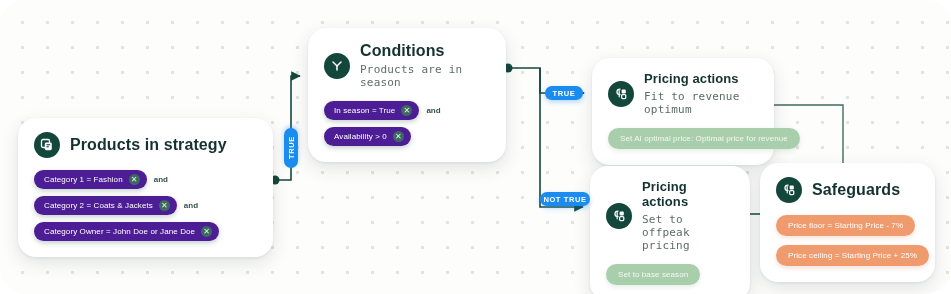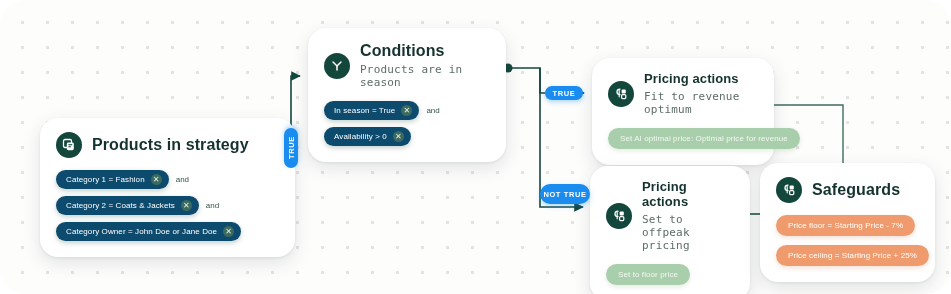--- a/index.html
+++ b/index.html
@@ -58,53 +58,53 @@
   }
 
   .chips { margin-top: 12px; display: flex; flex-wrap: wrap; align-items: center; gap: 7px 6px; }
   .chip {
     display: inline-flex; align-items: center; gap: 6px;
     border-radius: 999px;
     padding: 4px 7px 4px 10px;
     font-size: 8px; color: #ffffff; letter-spacing: .1px;
     white-space: nowrap;
   }
-  .chip.dark { background: #0c4a6e; box-shadow: 0 2px 5px rgba(20,71,61,.25); }
+  .chip.dark { background: #4c1d95; box-shadow: 0 2px 5px rgba(20,71,61,.25); }
   .chip.green { background: #a9ceab; color: #f3f8f2; padding: 6px 12px; box-shadow: 0 2px 5px rgba(120,160,120,.2); }
   .chip.orange { background: #f09b6e; color: #ffffff; padding: 6px 12px; box-shadow: 0 2px 5px rgba(220,140,95,.25); }
   .chip-x {
     width: 11px; height: 11px; border-radius: 50%;
     background: #3c6a5e; display: inline-flex; align-items: center; justify-content: center;
     font-size: 8px; line-height: 1; color: #e7efec;
   }
-  .conj { font-size: 8px; color: #35544c; font-weight: normal; padding: 0 1px; }
+  .conj { font-size: 8px; color: #35544c; font-weight: bold; padding: 0 1px; }
 
   
-  #card-products { left: 18px; top: 118px; width: 255px; margin-left: 22px; }
+  #card-products { left: 18px; top: 118px; width: 255px; }
   #card-conditions { left: 308px; top: 28px; width: 198px; }
   #card-pricing-top { left: 592px; top: 58px; width: 182px; }
   #card-pricing-bottom { left: 590px; top: 166px; width: 160px; }
   #card-safeguards { left: 760px; top: 163px; width: 175px; }
 
   #card-safeguards .chips { flex-direction: column; align-items: flex-start; gap: 9px; }
 
   .flag {
     position: absolute;
     background: #1a8cf0;
     color: #ffffff;
     font-size: 7.5px; font-weight: bold; letter-spacing: .6px;
     border-radius: 999px;
     display: flex; align-items: center; justify-content: center;
     box-shadow: 0 2px 5px rgba(26,140,240,.35);
     text-align: center;
   }
   .flag.vertical { writing-mode: vertical-rl; transform: rotate(180deg); }
   #flag-true-vertical { left: 284px; top: 128px; width: 14px; height: 40px; }
   #flag-true { left: 545px; top: 86px; width: 38px; height: 14px; }
-  #flag-not-true { left: 540px; top: 184px; width: 50px; height: 20px; }
+  #flag-not-true { left: 540px; top: 192px; width: 50px; height: 14px; }
 </style>
 </head>
 <body>
 
 <div id="canvas">
 
   <svg class="edges" viewBox="0 0 951 294">
     <defs>
       <marker id="arrow" markerWidth="7" markerHeight="7" refX="5.5" refY="3" orient="auto">
         <path d="M0,0 L6,3 L0,6 z" fill="#14473d"></path>
@@ -214,21 +214,21 @@
           <rect x="7.6" y="7.6" width="4.2" height="4" rx="1" fill="none" stroke="#ffffff" stroke-width="1.2"></rect>
         </svg>
       </span>
       <div class="head-text">
         <div class="card-title">Pricing actions</div>
         <div class="card-sub">Set to offpeak pricing</div>
       </div>
     </div>
     <div class="chips">
       <span class="chip green">
-        <span>Set to floor price</span>
+        <span>Set to base season</span>
       </span>
     </div>
   </div>
 
   <div class="card" id="card-safeguards">
     <div class="card-head">
       <span class="badge-icon">
         <svg width="14" height="14" viewBox="0 0 14 14">
           <path d="M6,2.2 C4,2.2 3,3.6 3,5 C3,6.4 4,7.6 6,7.6" fill="none" stroke="#ffffff" stroke-width="1.3" stroke-linecap="round"></path>
           <path d="M5.2,3.6 L5.2,9.8" fill="none" stroke="#ffffff" stroke-width="1.2" stroke-linecap="round"></path>

